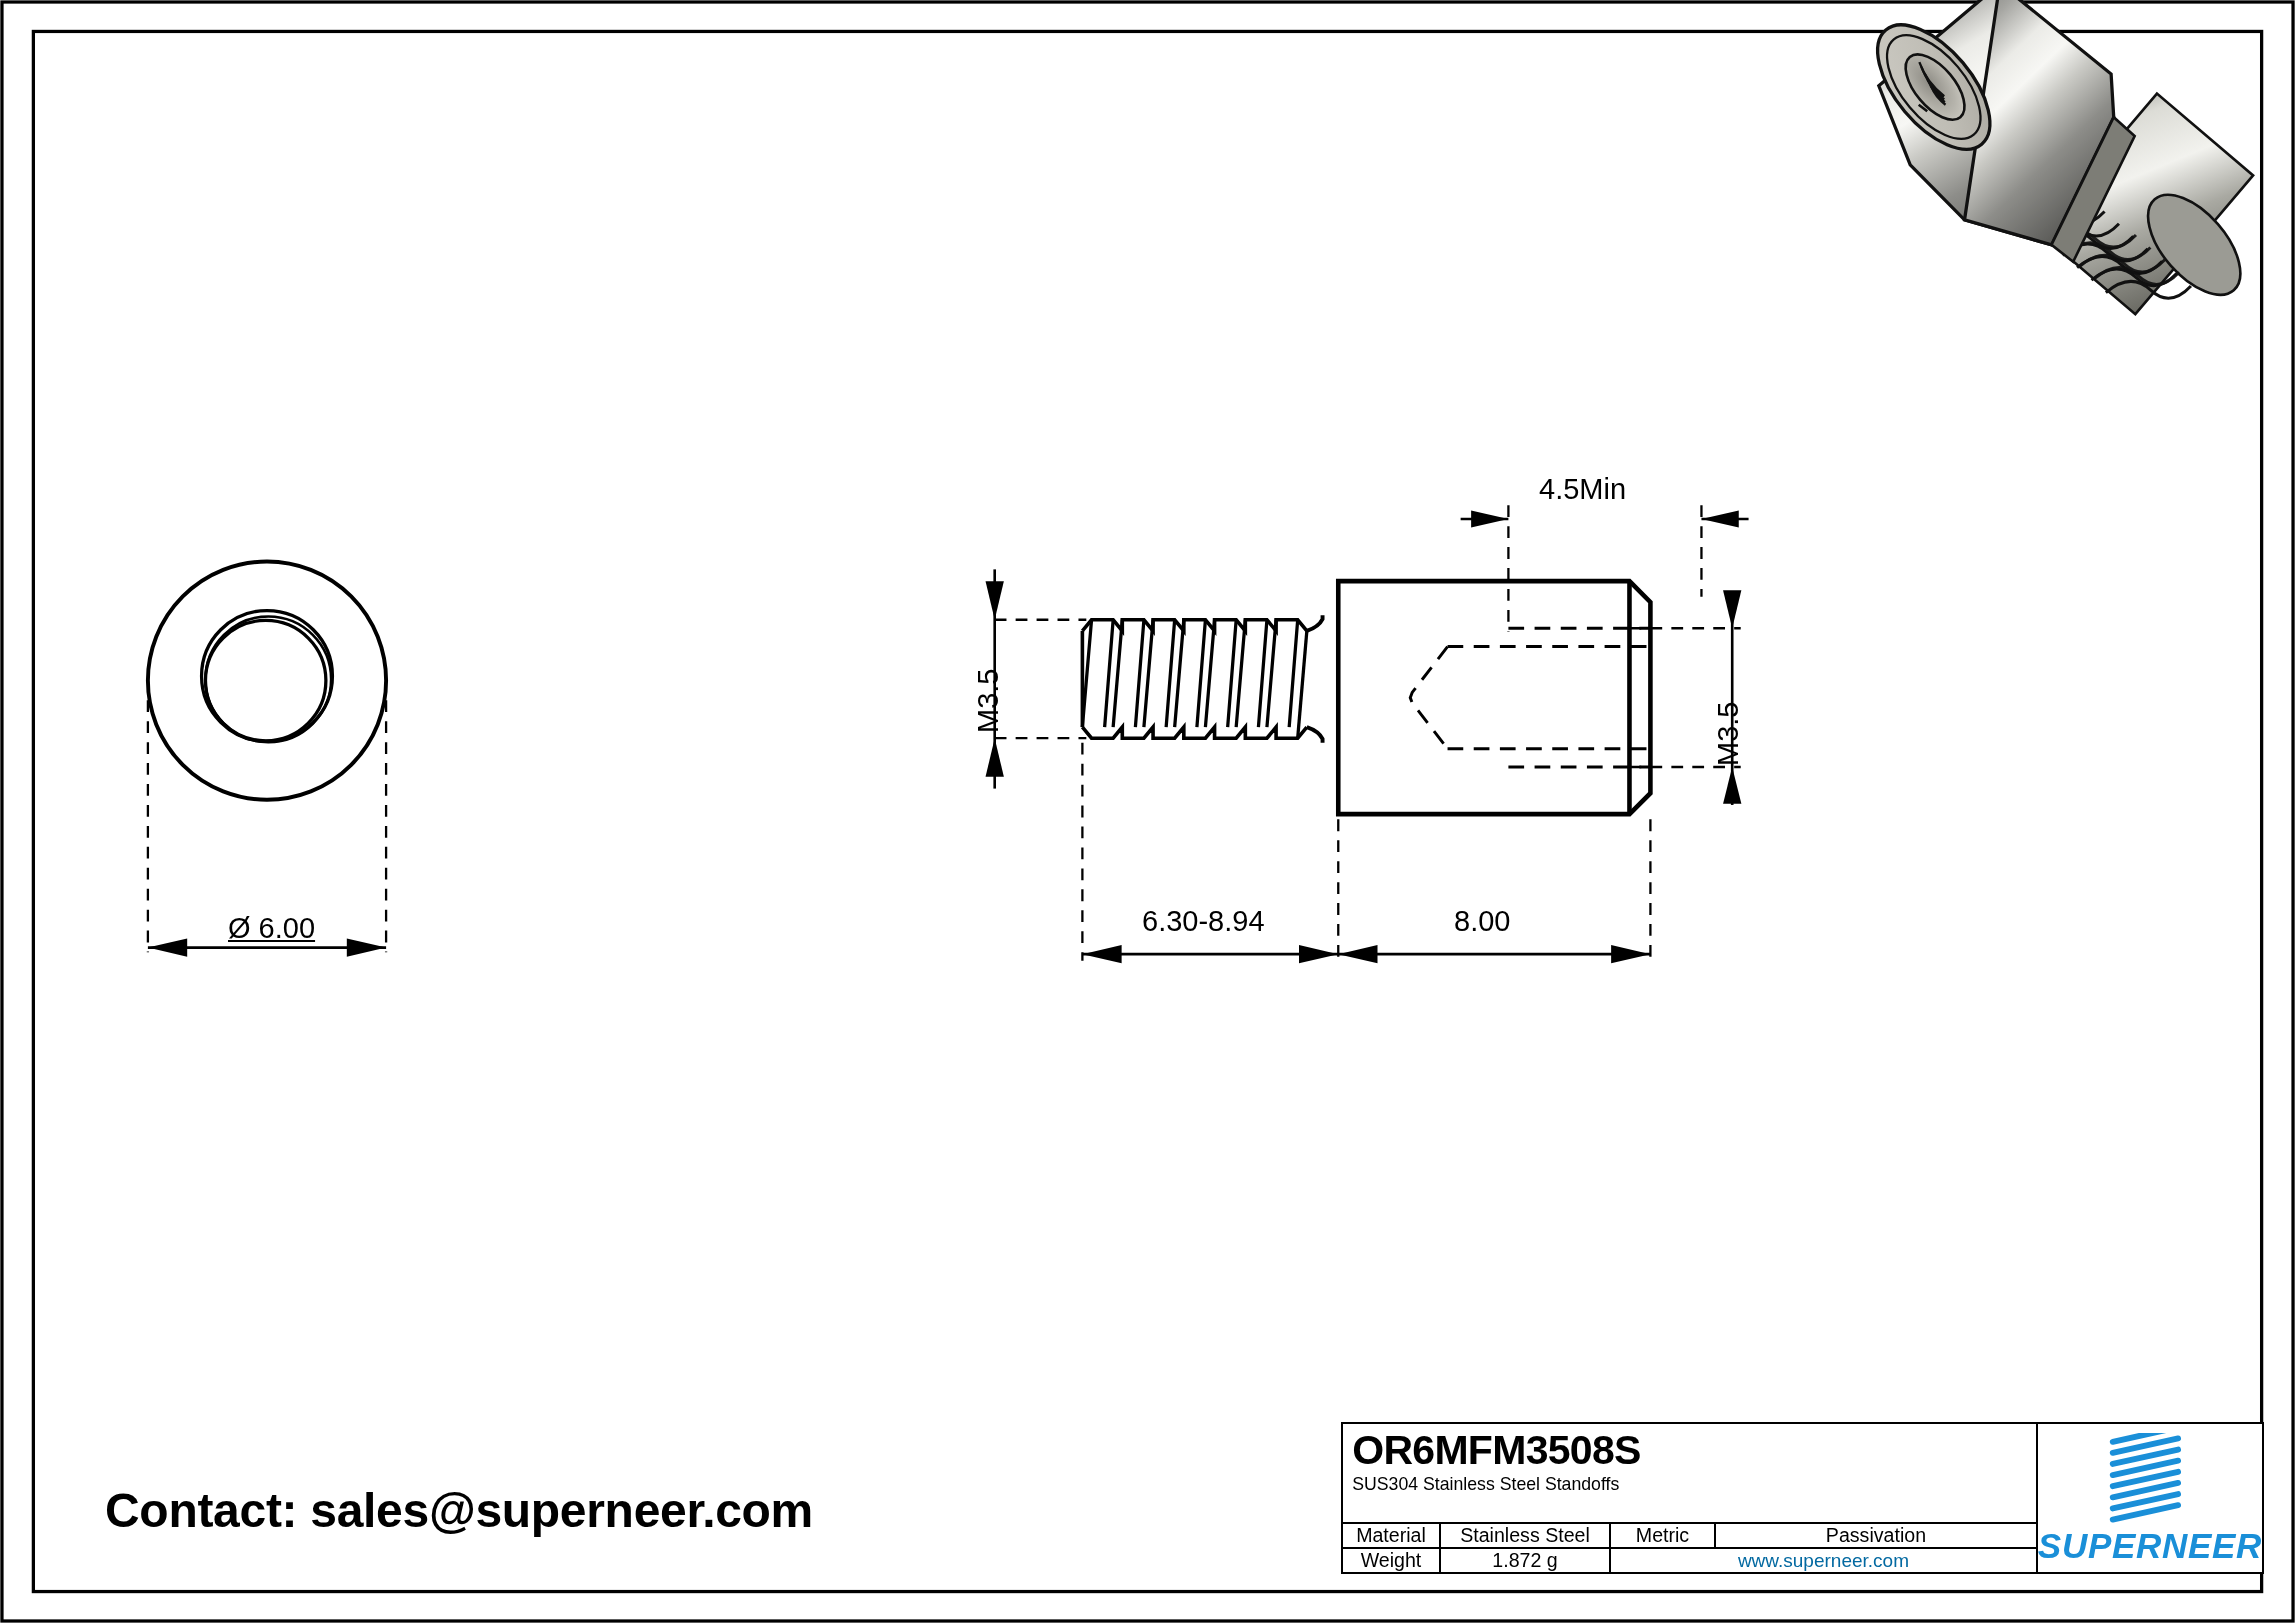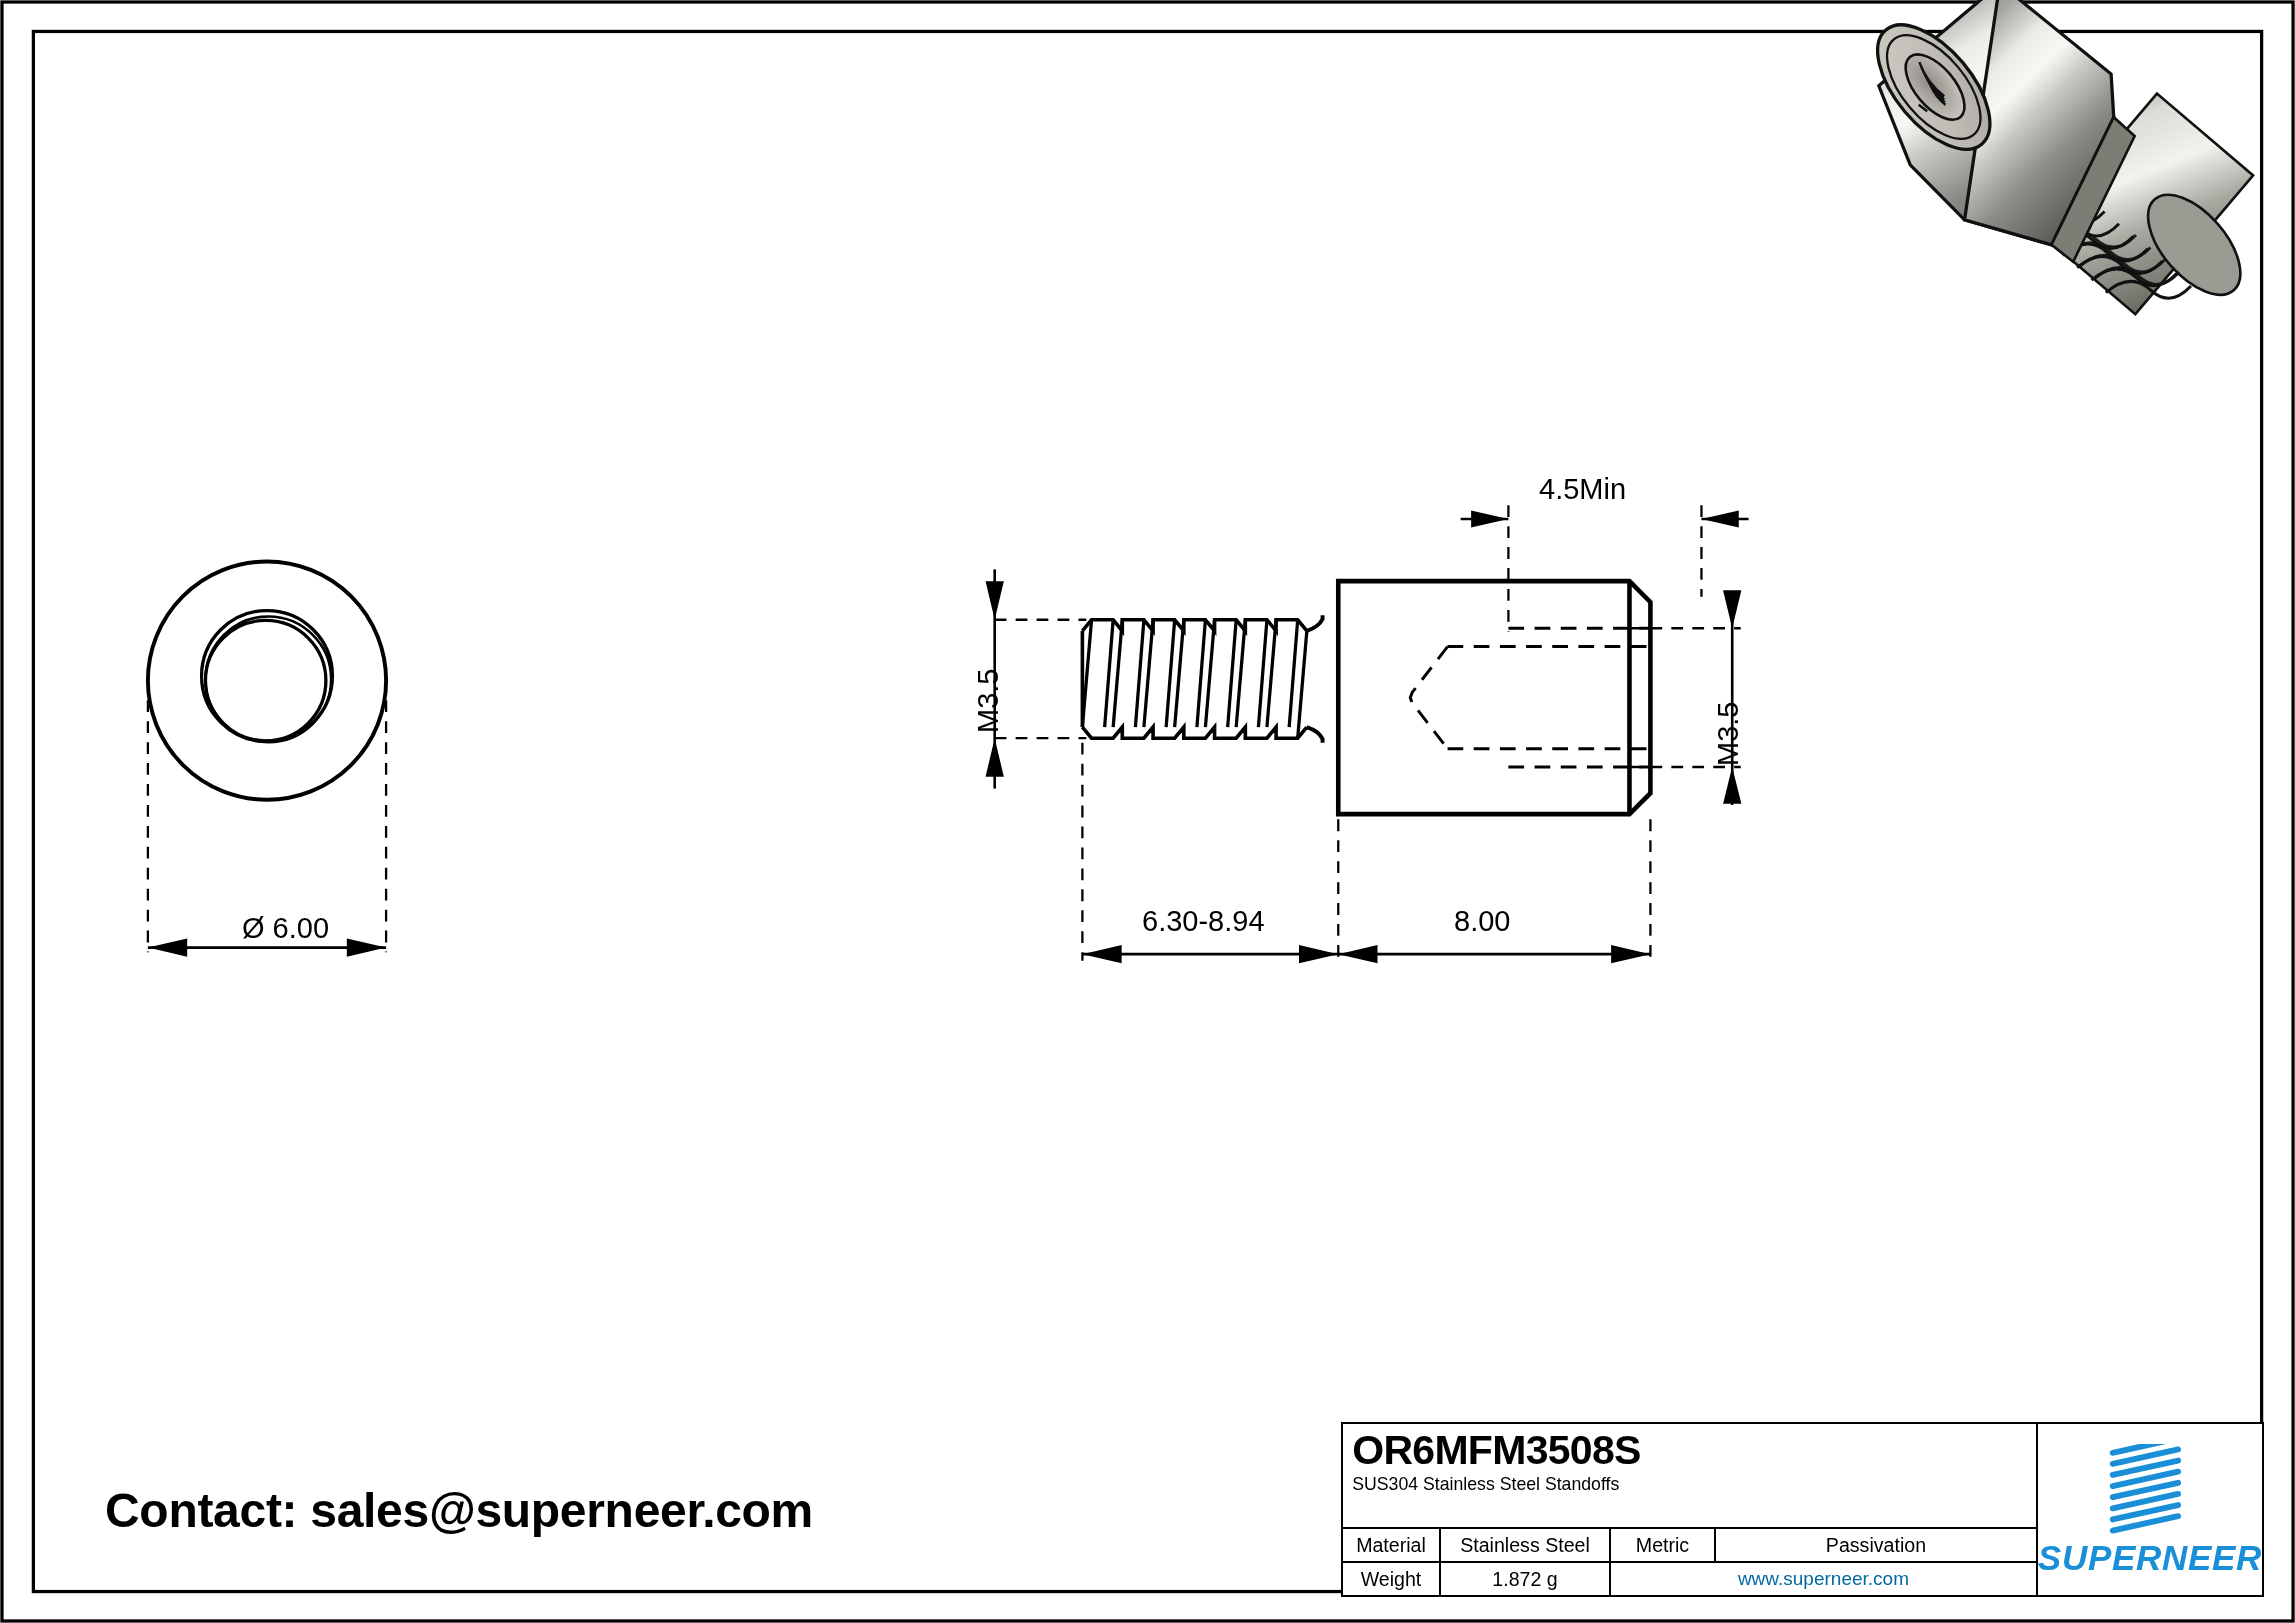--- a/index.html
+++ b/index.html
@@ -29,21 +29,21 @@
     width: 2295px;
     height: 1623px;
   }
 
   
   #title-block {
     position: absolute;
     left: 1341px;
     top: 1422px;
     width: 923px;
-    height: 175px;
+    height: 152px;
     border: 2.6px solid #000;
     box-sizing: border-box;
     display: flex;
     background: #fff;
     justify-content: space-between;
   }
   #tb-left {
     width: 746px;
     display: flex;
     flex-direction: column;
@@ -333,21 +333,21 @@
       <line x1="1654" y1="1458" x2="2045" y2="1458" stroke="#000" stroke-width="4"></line>
       <polygon points="1654,1458 1714,1444 1714,1472" fill="#000"></polygon>
       <polygon points="2045,1458 1985,1444 1985,1472" fill="#000"></polygon>
 
       <line x1="2045" y1="1458" x2="2522" y2="1458" stroke="#000" stroke-width="4"></line>
       <polygon points="2045,1458 2105,1444 2105,1472" fill="#000"></polygon>
       <polygon points="2522,1458 2462,1444 2462,1472" fill="#000"></polygon>
     </g>
   </svg>
 
-  <div class="dim-txt" id="lbl-dia" style="left:242px; top:914px;">Ø 6.00</div>
+  <div class="dim-txt" id="lbl-dia" style="left:228px; top:914px;text-decoration:underline;">Ø 6.00</div>
 
   <div class="dim-txt dim-rot" style="left:974px; top:733px;">M3.5</div>
 
   <div class="dim-txt dim-rot" style="left:1714px; top:766px;">M3.5</div>
 
   <div class="dim-txt" style="left:1539px; top:475px;">4.5Min</div>
 
   <div class="dim-txt" style="left:1142px; top:907px;">6.30-8.94</div>
 
   <div class="dim-txt" style="left:1454px; top:907px;">8.00</div>

